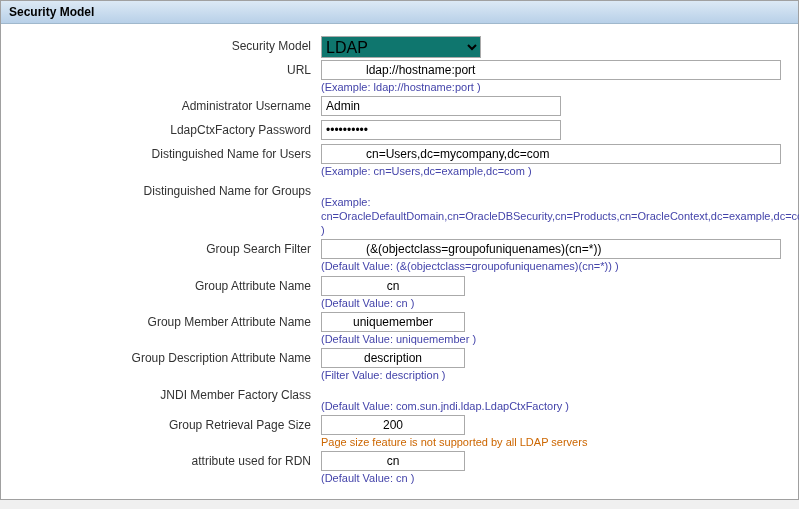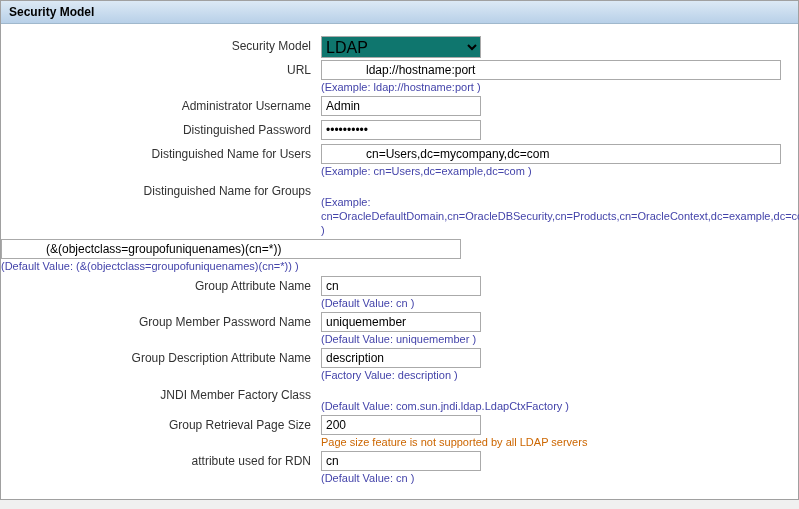--- a/index.html
+++ b/index.html
@@ -44,22 +44,22 @@
       flex: 1;
     }
     .form-field input[type="text"],
     .form-field input[type="password"] {
       border: 1px solid #aaa;
       padding: 2px 4px;
       font-size: 12px;
       height: 20px;
       background: #fff;
     }
-    .form-field input.short { width: 160px; }
-    .form-field input.medium { width: 160px; }
+    .form-field input.short { width: 144px; text-align: center; }
+    .form-field input.medium { width: 240px; }
     .form-field input.full { width: 460px; padding-left: 44px; }
     .hint {
       font-size: 11px;
       color: #4444aa;
       margin-top: 1px;
       line-height: 1.3;
     }
     .hint-orange {
       font-size: 11px;
       color: #cc6600;
@@ -103,21 +103,21 @@
     </div>
 
     <div class="form-row">
       <div class="form-label">Administrator Username</div>
       <div class="form-field">
         <input type="text" class="medium" value="Admin" style="">
       </div>
     </div>
 
     <div class="form-row">
-      <div class="form-label">Distinguished Password</div>
+      <div class="form-label">LdapCtxFactory Password</div>
       <div class="form-field">
         <input type="password" class="medium" value="1234567890" style="">
       </div>
     </div>
 
     <div class="form-row">
       <div class="form-label">Distinguished Name for Users</div>
       <div class="form-field">
         <input type="text" class="full" value="cn=Users,dc=mycompany,dc=com" style=""><br>
         <span class="hint">(Example: cn=Users,dc=example,dc=com )</span>
@@ -129,47 +129,48 @@
       <div class="form-field">
         <br>
         <span class="hint" style="font-size:11px;color:#4444aa;">
           (Example:<br>
           cn=OracleDefaultDomain,cn=OracleDBSecurity,cn=Products,cn=OracleContext,dc=example,dc=com )
         </span>
       </div>
     </div>
 
     <div class="form-row">
+      <div class="form-label">Group Search Filter</div>
       <div class="form-field">
         <input type="text" class="full" value="(&amp;(objectclass=groupofuniquenames)(cn=*))" style=""><br>
         <span class="hint">(Default Value: (&amp;(objectclass=groupofuniquenames)(cn=*)) )</span>
       </div>
     </div>
 
     <div class="form-row">
       <div class="form-label">Group Attribute Name</div>
       <div class="form-field">
         <input type="text" class="short" value="cn" style=""><br>
         <span class="hint">(Default Value: cn )</span>
       </div>
     </div>
 
     <div class="form-row">
-      <div class="form-label">Group Member Password Name</div>
+      <div class="form-label">Group Member Attribute Name</div>
       <div class="form-field">
         <input type="text" class="short" value="uniquemember" style=""><br>
         <span class="hint">(Default Value: uniquemember )</span>
       </div>
     </div>
 
     <div class="form-row">
       <div class="form-label">Group Description Attribute Name</div>
       <div class="form-field">
         <input type="text" class="short" value="description" style=""><br>
-        <span class="hint">(Factory Value: description )</span>
+        <span class="hint">(Filter Value: description )</span>
       </div>
     </div>
 
     <div class="form-row">
       <div class="form-label">JNDI Member Factory Class</div>
       <div class="form-field">
         <br>
         <span class="hint">(Default Value: com.sun.jndi.ldap.LdapCtxFactory )</span>
       </div>
     </div>

